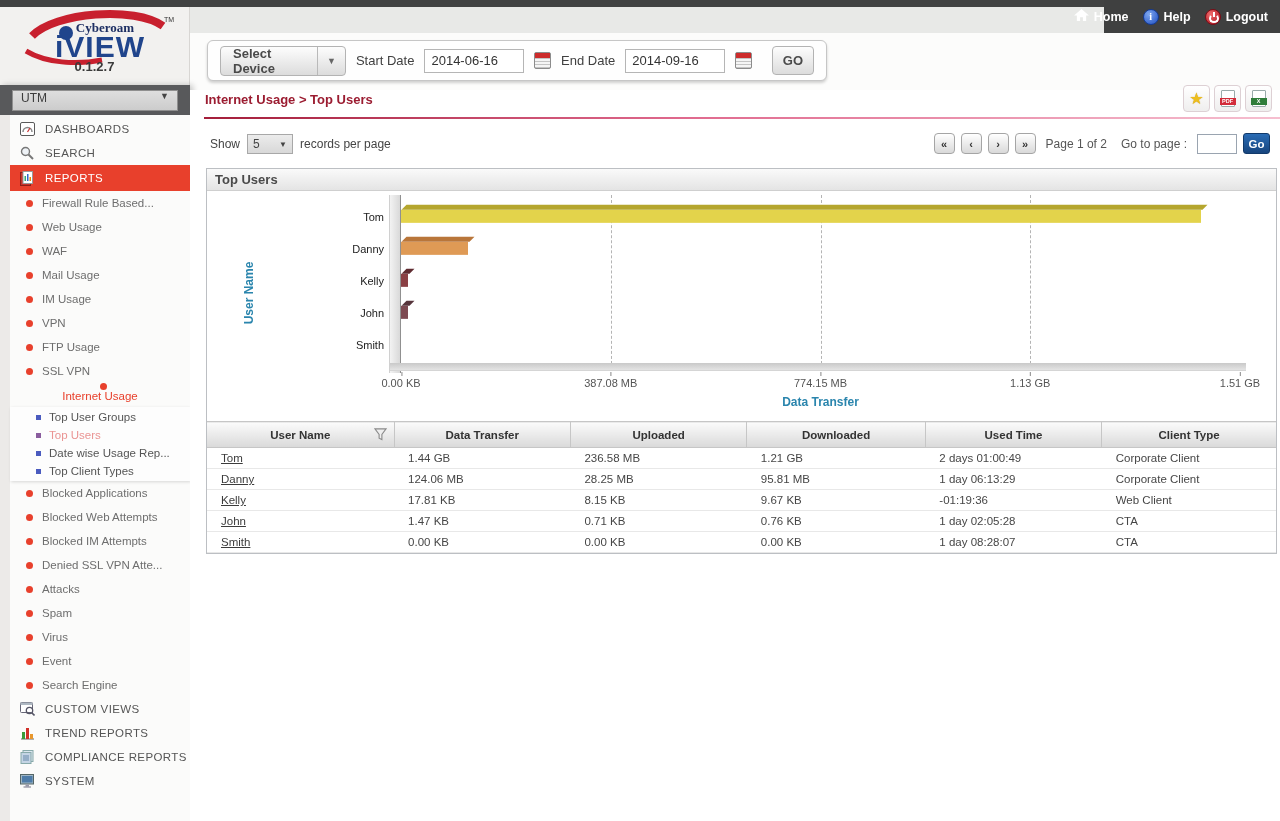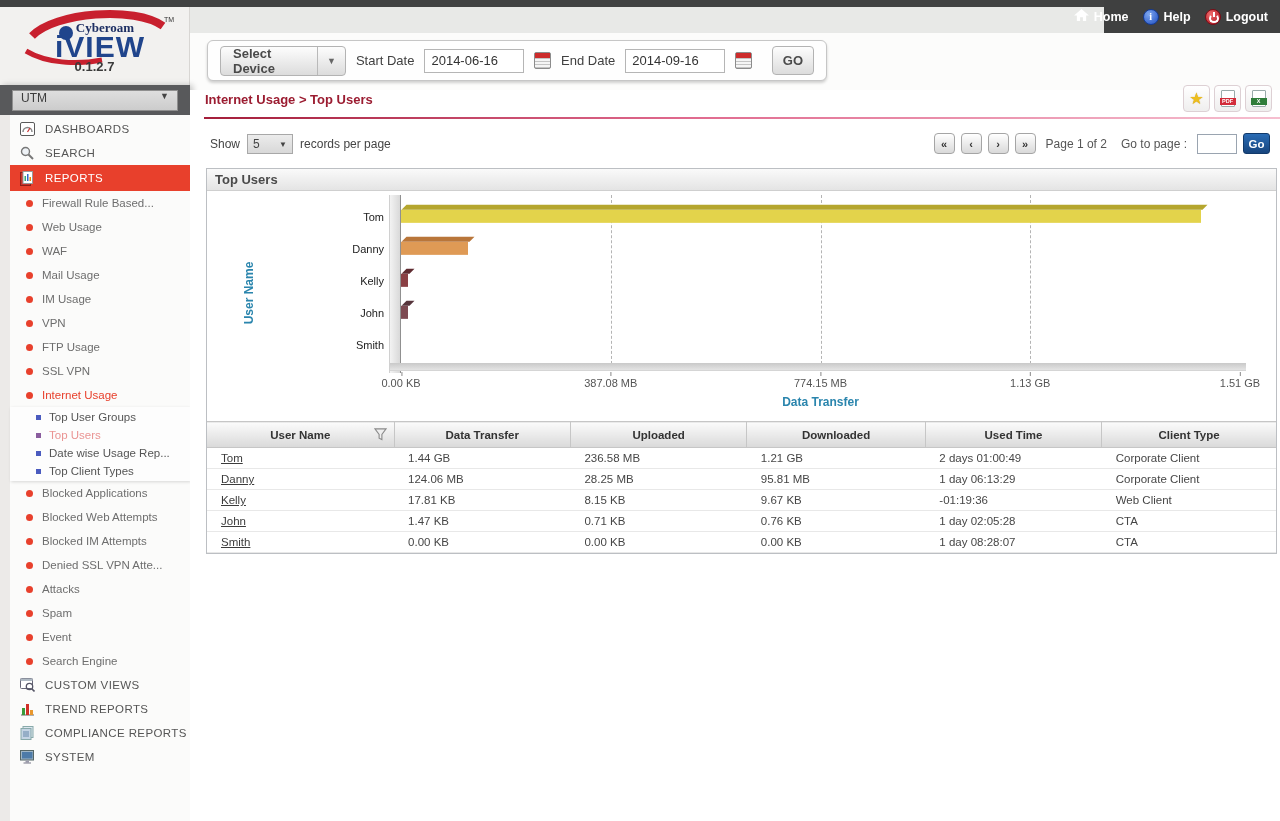--- a/index.html
+++ b/index.html
@@ -49,21 +49,21 @@
     display:flex; align-items:flex-start; justify-content:space-between; padding:0 8px; cursor:pointer; }
   .dev-select .val { font-size:12px; color:#3c3c3c; }
   .dev-select .arr { font-size:9px; color:#444; }
   .menu { position:absolute; left:10px; right:0; top:32px; bottom:0; }
   .m-item { height:24px; display:flex; align-items:center; gap:9px; padding-left:10px; cursor:pointer;
     font-size:11.5px; color:#555; letter-spacing:.4px; }
   .m-item.active { background:#e8402c; color:#fff; height:26px; }
   .m-item .micon { width:16px; height:15px; display:flex; }
   .b-item { height:24px; display:flex; align-items:center; cursor:pointer; font-size:11.5px; color:#6e6e6e; }
   .b-item .dot { width:7px; height:7px; border-radius:50%; background:#e8402c; margin:0 9px 0 16px; flex:none; }
-  .b-item.hl { color:#e8402c; }
+  .b-item.hl { color:#e8402c;flex-direction:column; }
   .sub-wrap { background:#fdfdfd; box-shadow:1px 1px 3px rgba(0,0,0,.15); padding:1px 0; }
   .s-item { height:18px; display:flex; align-items:center; cursor:pointer; font-size:11.5px; color:#555; }
   .s-item .sq { width:5px; height:5px; background:#4a5bbf; margin:0 8px 0 26px; flex:none; }
   .s-item.sel { color:#ea9493; }
   .s-item.sel .sq { background:#8a5d9e; }
 
   
   .content { position:absolute; left:190px; top:90px; right:0; bottom:0; background:#fff; }
   .breadcrumb { position:absolute; left:15px; top:2px; font-size:13px; font-weight:bold; color:#9b1c31; }
   .quick-actions { position:absolute; right:8px; top:-5px; display:flex; gap:4px; }
@@ -295,20 +295,24 @@
         <span class="dot"></span>
         <span>Denied SSL VPN Atte...</span>
       </div>
       <div class="b-item">
         <span class="dot"></span>
         <span>Attacks</span>
       </div>
       <div class="b-item">
         <span class="dot"></span>
         <span>Spam</span>
+      </div>
+      <div class="b-item">
+        <span class="dot"></span>
+        <span>Virus</span>
       </div>
       <div class="b-item">
         <span class="dot"></span>
         <span>Event</span>
       </div>
       <div class="b-item">
         <span class="dot"></span>
         <span>Search Engine</span>
       </div>
       <div class="m-item">

